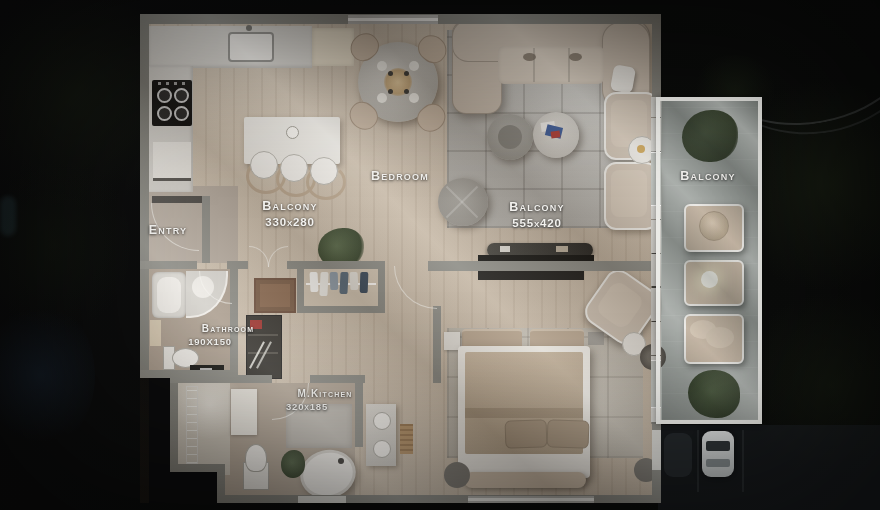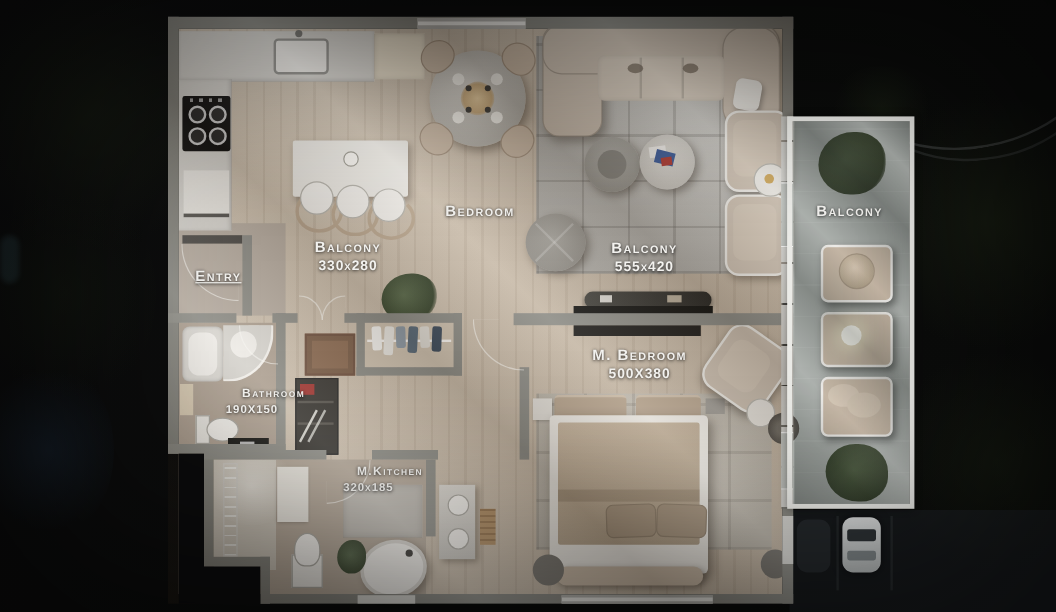--- a/index.html
+++ b/index.html
@@ -256,21 +256,21 @@
       rgba(55,60,57,.38) 0%, rgba(55,60,57,.16) 16%, rgba(255,255,255,.10) 28%,
       rgba(55,60,57,.30) 46%, rgba(255,255,255,.08) 60%, rgba(55,60,57,.36) 78%,
       rgba(255,255,255,.06) 90%, rgba(55,60,57,.38) 100%);"></div>
   <div class="abs" style="left:656px;top:97px;width:106px;height:327px;z-index:6;border:4px solid var(--railing,#ebebe7);box-sizing:border-box;box-shadow:0 0 6px rgba(0,0,0,.35);background:transparent;"></div>
 
   <div class="shade" style="left:140px;top:14px;width:521px;height:489px;"></div>
 
   <div class="notch" style="left:149px;top:378px;width:21px;height:125px;"></div>
   <div class="notch" style="left:170px;top:472px;width:47px;height:31px;"></div>
 
-  <div class="room-label" style="left:182px;top:231px;text-decoration:underline;">
+  <div class="room-label" style="left:168px;top:231px;">
     <div class="rn">Entry</div>
   </div>
   <div class="room-label" style="left:290px;top:214px;">
     <div class="rn">Balcony</div>
     <div class="rd">330x280</div>
   </div>
   <div class="room-label" style="left:400px;top:177px;">
     <div class="rn">Bedroom</div>
   </div>
   <div class="room-label" style="left:537px;top:215px;">
@@ -281,19 +281,15 @@
     <div class="rn">Balcony</div>
   </div>
   <div class="room-label small" style="left:210px;top:335px;">
     <div class="rn">Bathroom</div>
     <div class="rd">190X150</div>
   </div>
   <div class="room-label small" style="left:307px;top:400px;">
     <div class="rn">M.Kitchen</div>
     <div class="rd">320x185</div>
   </div>
-  <div class="room-label" style="left:533px;top:304px;">
-    <div class="rn">M. Bedroom</div>
-    <div class="rd">500X380</div>
-  </div>
 
   <div class="vignette"></div>
 </div>
 
 </body></html>

